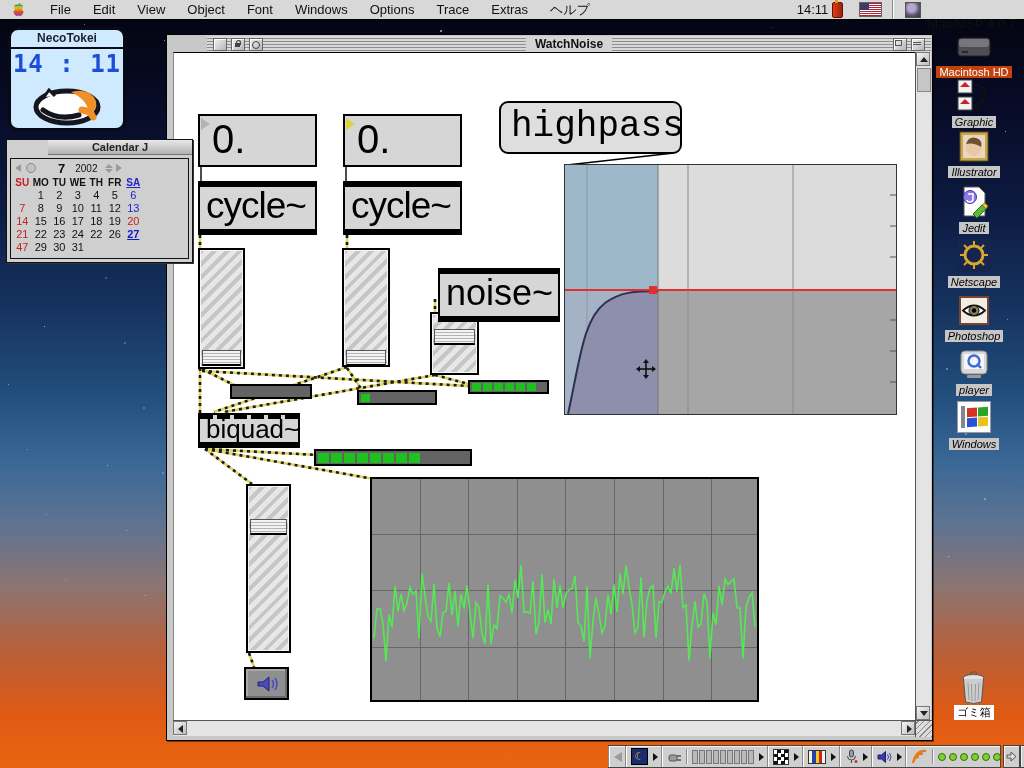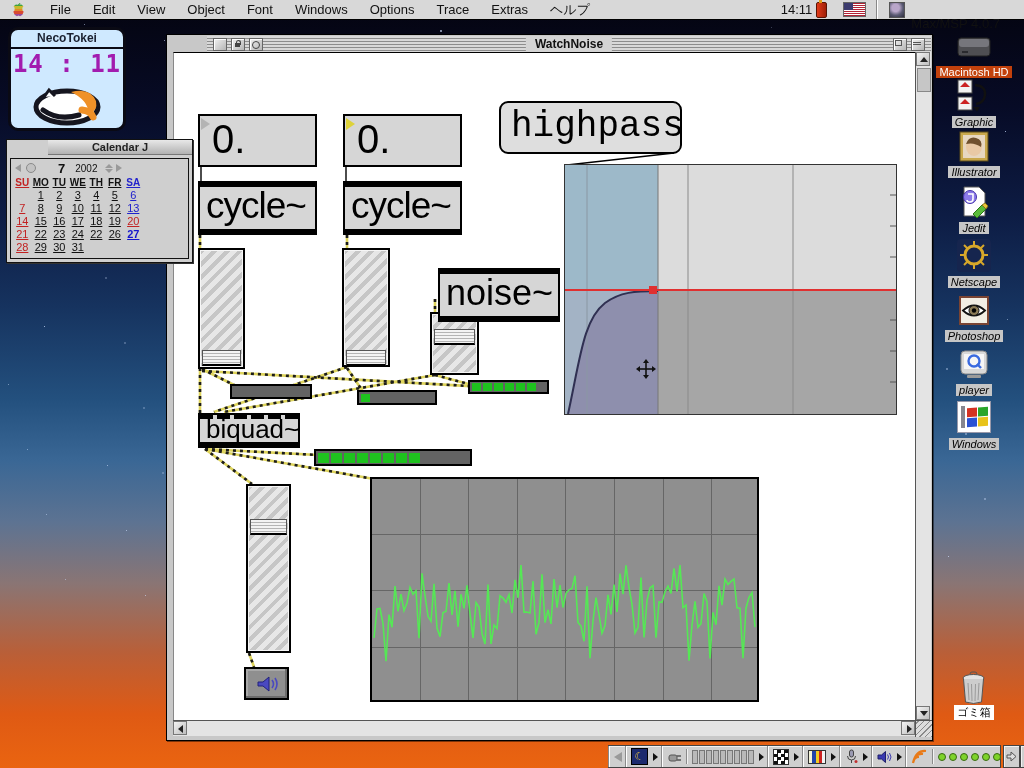--- a/index.html
+++ b/index.html
@@ -17,45 +17,45 @@
   .menu-spacer{flex:1;}
   .menu-clock{padding:0 4px;}
   .menu-batt{width:9px;height:14px;background:linear-gradient(90deg,#e23b18,#a02008);border:1px solid #5a1404;border-radius:2px;margin:0 6px 0 0;position:relative;}
   .menu-batt:before{content:"";position:absolute;left:2px;top:-3px;width:3px;height:3px;background:#e2a018;}
   .menu-flag{width:21px;height:13px;border:1px solid #666;margin:0 10px;
              background:repeating-linear-gradient(180deg,#b22234 0 1px,#fff 1px 2px);position:relative;}
   .menu-flag:before{content:"";position:absolute;left:0;top:0;width:9px;height:7px;background:#3c3b6e;}
   .menu-sep{width:1px;height:19px;background:#888;margin-right:6px;box-shadow:1px 0 0 #fff;}
   .menu-appicon{width:14px;height:14px;margin:0 6px;border:1px solid #555;
                 background:radial-gradient(circle at 40% 35%,#b9a6c9 0 30%,#5a5a72 60%,#2e2e3e 100%);}
-  .menu-appname{padding-right:24px;margin-top:28px;}
+  .menu-appname{padding-right:8px;margin-top:28px;}
   
   .neco{position:absolute;left:8px;top:27px;width:112px;height:98px;background:#cfe9ff;border:3px solid #0a0a14;border-radius:10px;z-index:40;}
   .neco-title{font-size:12px;font-weight:bold;color:#1a2030;text-align:center;height:17px;line-height:17px;border-bottom:2px solid #0a0a14;}
-  .neco-time{font-family:"DejaVu Sans Mono",monospace;font-weight:bold;font-size:24px;color:#a21caf;text-align:center;letter-spacing:1px;margin-top:1px;}
+  .neco-time{font-family:"DejaVu Sans Mono",monospace;font-weight:bold;font-size:24px;color:#1d4ed8;text-align:center;letter-spacing:1px;margin-top:1px;}
   .neco-cat{text-align:center;margin-top:2px;}
   
   .cal{position:absolute;left:6px;top:139px;width:144px;height:122px;background:#cfcfcf;border:1px solid #111;
        box-shadow:1px 1px 0 #333;font-size:11px;z-index:40;padding-left:41px;}
   .cal-title{height:14px;line-height:14px;text-align:center;font-weight:bold;color:#222;
              background:linear-gradient(180deg,#e8e8e8,#b2b2b2);border-bottom:1px solid #777;}
   .cal-inner{position:absolute;left:3px;top:18px;right:3px;bottom:3px;border:1px solid #111;background:#cfcfcf;}
   .cal-nav{display:flex;align-items:center;height:16px;padding:1px 4px 0 4px;color:#444;}
   .cal-nav .mon{font-weight:bold;font-size:13px;color:#111;margin-left:22px;}
   .cal-nav .yr{font-size:10px;color:#111;margin-left:10px;}
   .tri{width:0;height:0;border-top:4px solid transparent;border-bottom:4px solid transparent;}
   .tri.l{border-right:6px solid #9a9a9a;margin-right:5px;}
   .tri.r{border-left:6px solid #9a9a9a;margin-left:3px;}
   .cal-circ{width:8px;height:8px;border-radius:50%;background:#c3c3c3;border:1px solid #8a8a8a;}
   .spin{display:inline-flex;flex-direction:column;margin-left:8px;gap:1px;}
   .spin i{display:block;width:0;height:0;border-left:4px solid transparent;border-right:4px solid transparent;}
   .spin .up{border-bottom:4px solid #9a9a9a;}
   .spin .dn{border-top:4px solid #9a9a9a;}
   .cal-row{display:flex;padding:0 2px;}
-  .cal-cell{width:18.5px;height:13px;line-height:13px;text-align:center;color:#111;font-size:11px;text-decoration:underline;}
+  .cal-cell{width:18.5px;height:13px;line-height:13px;text-align:center;color:#111;font-size:11px;}
   .cal-cell.hd{font-weight:bold;font-size:10px;}
   .cal-cell.red{color:#c22222;}
   .cal-cell.blue{color:#2222cc;}
   .cal-cell.blue.hd{text-decoration:underline;}
   .cal-cell.today{color:#1515cc;font-weight:bold;text-decoration:underline;}
   
   .win{position:absolute;left:166px;top:34px;width:765px;height:705px;background:#c8c8c8;border:1px solid #000;
        box-shadow:1px 1px 0 rgba(0,0,0,.45);z-index:30;}
   .titlebar{position:absolute;left:1px;top:1px;right:1px;height:16px;
             background:repeating-linear-gradient(180deg,#d9d9d9 0 2px,#8d8d8d 2px 3px);
@@ -362,21 +362,21 @@
         <div class="cal-row">
           <span class="cal-cell red">21</span>
           <span class="cal-cell ">22</span>
           <span class="cal-cell ">23</span>
           <span class="cal-cell ">24</span>
           <span class="cal-cell ">22</span>
           <span class="cal-cell ">26</span>
           <span class="cal-cell today">27</span>
         </div>
         <div class="cal-row">
-          <span class="cal-cell red">28</span>
+          <span class="cal-cell red">47</span>
           <span class="cal-cell ">29</span>
           <span class="cal-cell ">30</span>
           <span class="cal-cell ">31</span>
           <span class="cal-cell "></span>
           <span class="cal-cell "></span>
           <span class="cal-cell "></span>
         </div>
       </div>
   </div>
 </div>

